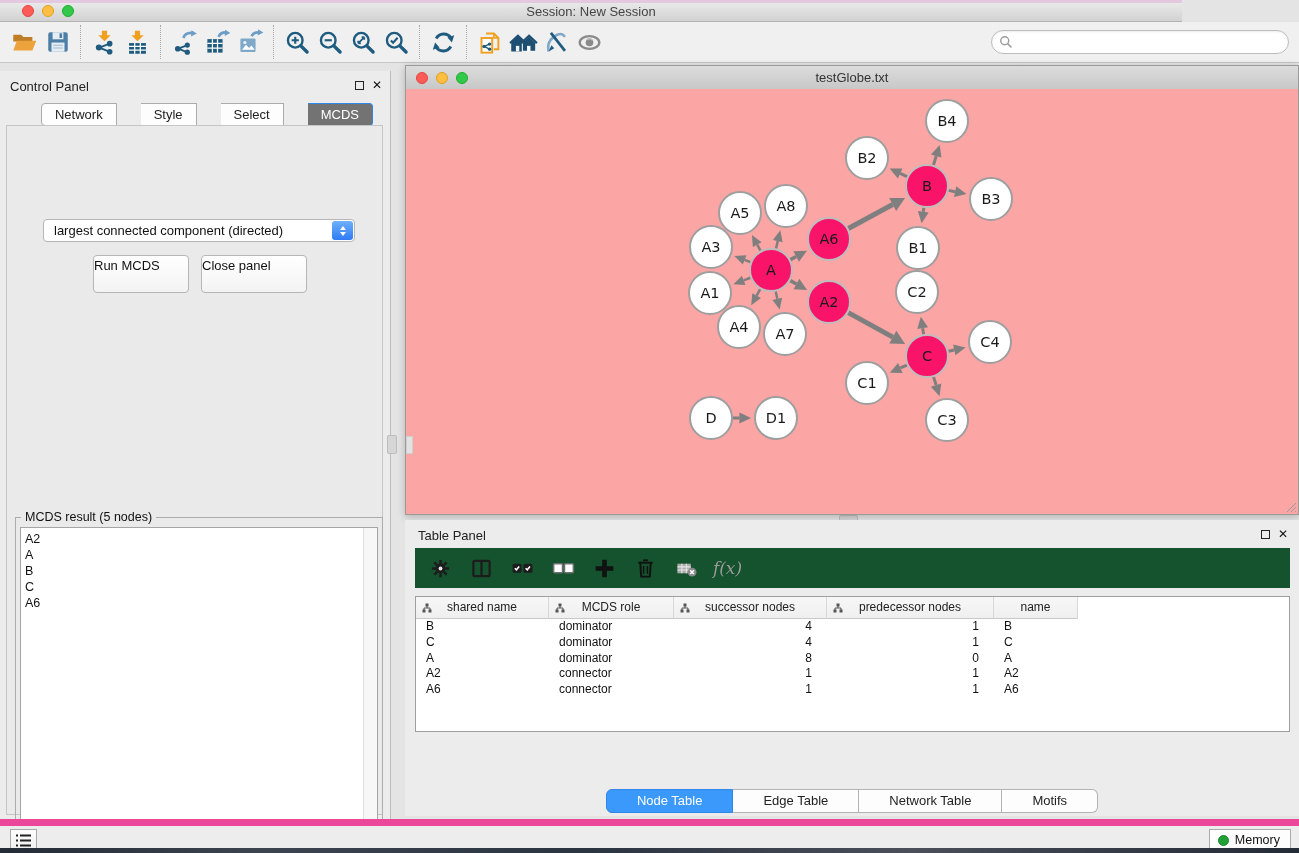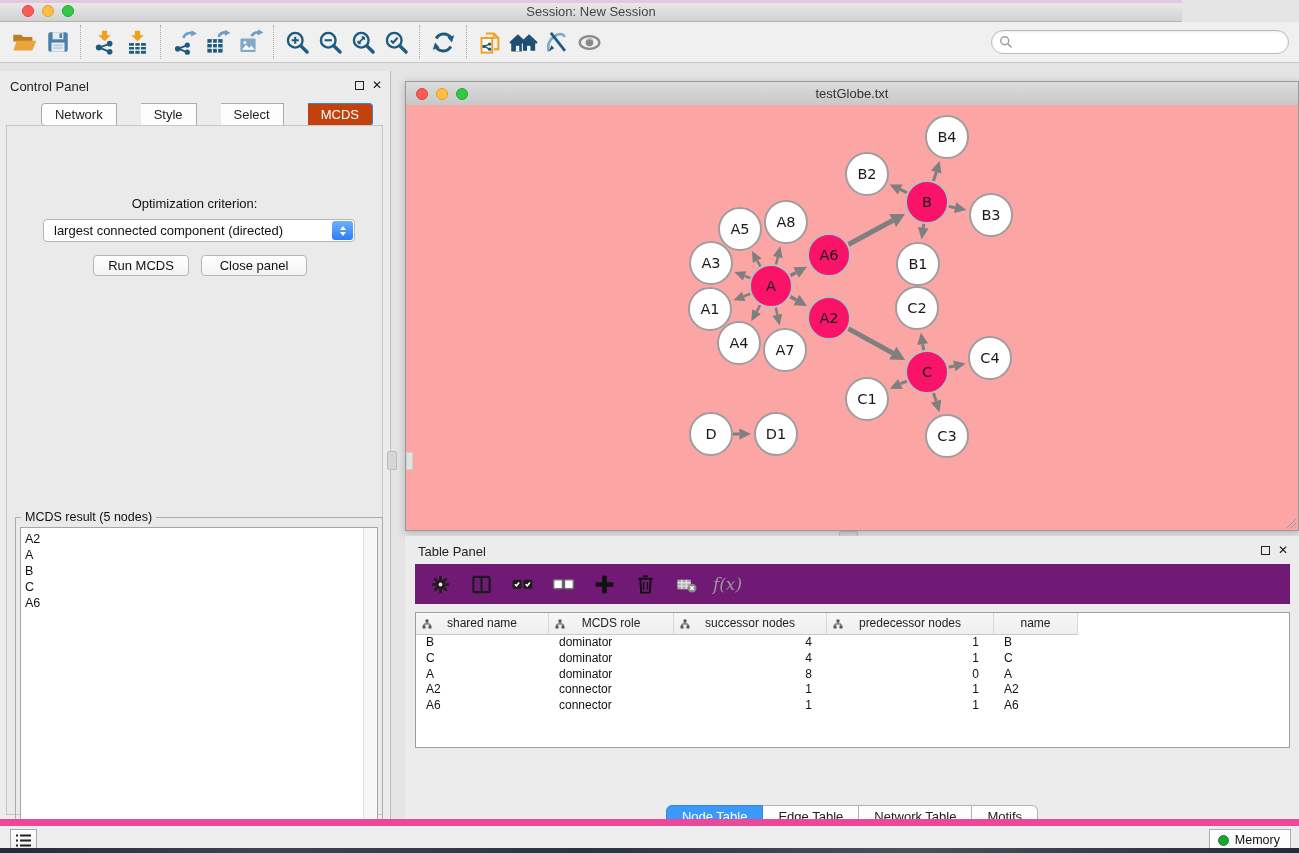--- a/index.html
+++ b/index.html
@@ -35,77 +35,77 @@
   .cp-header{position:absolute;left:10px;top:8px;font-size:13px;color:#222;}
   .win-btns{position:absolute;top:9px;display:flex;gap:8px;align-items:center;}
   .control-panel .win-btns{right:8px;}
   .float-glyph{width:9px;height:9px;border:1.5px solid #222;display:inline-block;box-sizing:border-box;}
   .x-glyph{font-size:12px;font-weight:bold;color:#111;line-height:10px;}
   .cp-tabs{position:absolute;left:0;right:0;top:32px;display:flex;justify-content:center;}
   .cp-tab{height:21px;line-height:21px;padding:0 13px;font-size:13px;background:#FDFDFD;
     border:1px solid #ABABAB;border-left:none;color:#222;margin-left:24px;}
   .cp-tab:first-child{border-left:1px solid #ABABAB;border-radius:4px 0 0 4px;}
   .cp-tab:last-child{border-radius:0 4px 4px 0;}
-  .cp-tab.active{background:#c2410c;border-color:#2E86E8;color:#fff;}
+  .cp-tab.active{background:#737373;border-color:#2E86E8;color:#fff;}
   .cp-content{position:absolute;left:6px;top:54px;width:377px;height:690px;background:#EAEAEA;
     border:1px solid #C6C6C6;box-sizing:border-box;}
   .opt-label{position:absolute;left:0;right:0;top:70px;text-align:center;font-size:13px;color:#111;}
   .dropdown{position:absolute;left:36px;top:93px;width:312px;height:23px;background:#fff;
     border:1px solid #B6B6B6;border-radius:4px;box-sizing:border-box;}
   .dropdown .dval{position:absolute;left:10px;top:3px;font-size:13px;color:#111;white-space:nowrap;}
   .dropdown .stepper{position:absolute;right:1px;top:1px;width:21px;height:19px;border-radius:3px;
     background:linear-gradient(#6FB1F9,#2E7BF6);display:flex;flex-direction:column;align-items:center;justify-content:center;gap:2px;}
   .chev{width:0;height:0;border-left:3.5px solid transparent;border-right:3.5px solid transparent;}
   .chev.up{border-bottom:4px solid #fff;}
   .chev.down{border-top:4px solid #fff;}
-  .btn{position:absolute;height:21px;background:linear-gradient(#FFFFFF,#F3F3F3);border:1px solid #B6B6B6;
-    border-radius:4px;font-size:13px;color:#111;text-align:center;line-height:19px;box-sizing:border-box;cursor:default;}
+  .btn{position:absolute;height:38px;background:linear-gradient(#FFFFFF,#F3F3F3);border:1px solid #B6B6B6;
+    border-radius:4px;font-size:13px;color:#111;line-height:19px;box-sizing:border-box;cursor:default;}
   .mcds-fieldset{position:absolute;left:8px;top:391px;width:368px;height:346px;box-sizing:border-box;
     border:1px solid #ACACAC;}
   .mcds-legend{position:absolute;left:5px;top:-8px;background:#EAEAEA;padding:0 4px;font-size:12.5px;color:#111;}
   .mcds-list{position:absolute;left:4px;top:9px;right:4px;bottom:4px;background:#fff;border:1px solid #A5A5A5;overflow:hidden;}
   .mcds-item{font-size:12.5px;line-height:16px;padding-left:4px;color:#111;}
   .mcds-scroll{position:absolute;right:0;top:0;bottom:0;width:13px;background:#F7F7F7;border-left:1px solid #E0E0E0;}
   .mcds-list .pad{height:3px;}
   
-  .mdi{position:absolute;left:392px;top:0;width:907px;height:756px;margin-top:16px;}
+  .mdi{position:absolute;left:392px;top:0;width:907px;height:756px;}
   .splitter-nub-v{position:absolute;left:-5px;top:372px;width:8px;height:17px;background:#D6D6D6;border:1px solid #BDBDBD;border-radius:2px;}
   
   .net-window{position:absolute;left:13px;top:2px;width:894px;height:450px;background:#fff;
     border:1px solid #9A9A9A;box-sizing:border-box;box-shadow:0 2px 8px rgba(0,0,0,.22);}
   .net-titlebar{position:absolute;left:0;top:0;right:0;height:23px;
     background:linear-gradient(#DCDCDC,#C8C8C8);border-bottom:1px solid #A9A9A9;}
   .net-titlebar .lights{left:10px;top:6px;}
   .net-title{position:absolute;left:0;right:0;top:4px;text-align:center;font-size:13px;color:#333;}
   .net-canvas{position:absolute;left:0;top:23px;right:0;bottom:0;background:#fca5a5;overflow:hidden;}
   .net-canvas svg text{font-family:"DejaVu Sans","Liberation Sans",sans-serif;}
   .resize-grip{position:absolute;right:1px;bottom:1px;}
   .canvas-nub{position:absolute;left:0;top:347px;width:5px;height:16px;background:#E2E2E2;border:1px solid #CFCFCF;}
   .splitter-nub-h{position:absolute;left:447px;top:452px;width:17px;height:7px;background:#D6D6D6;border:1px solid #BDBDBD;border-radius:2px;}
   
   .table-panel{position:absolute;left:13px;top:457px;width:894px;height:296px;background:#ECECEC;}
   .tp-header{position:absolute;left:13px;top:8px;font-size:13px;color:#222;}
   .table-panel .win-btns{right:11px;}
-  .tp-toolbar{position:absolute;left:10px;top:28px;width:875px;height:40px;background:#701a75;
+  .tp-toolbar{position:absolute;left:10px;top:28px;width:875px;height:40px;background:#14532d;
     display:flex;align-items:center;gap:14px;padding-left:12px;box-sizing:border-box;}
   .tpico{width:27px;height:27px;display:flex;align-items:center;justify-content:center;flex:0 0 auto;}
   .fx{font-family:"DejaVu Serif","Liberation Serif",serif;font-style:italic;font-size:17px;color:#9A9A9A;}
   .ntable{position:absolute;left:10px;top:76px;width:875px;height:136px;background:#fff;
     border:1px solid #9E9E9E;box-sizing:border-box;overflow:hidden;}
   .thead{display:grid;grid-template-columns:133px 125px 153px 167px 84px 1fr;height:22px;}
   .th{position:relative;background:linear-gradient(#F7F7F7,#EFEFEF);border-right:1px solid #D8D8D8;
     border-bottom:1px solid #C9C9C9;font-size:12px;color:#222;text-align:center;line-height:21px;box-sizing:border-box;}
   .th .hicon{position:absolute;left:6px;top:6px;}
   .th.filler{background:#fff;border-right:none;border-bottom:none;}
   .trow{display:grid;grid-template-columns:133px 125px 153px 167px 84px 1fr;height:15.8px;}
   .trow .c{font-size:12px;line-height:15.8px;color:#111;padding-left:10px;box-sizing:border-box;white-space:nowrap;}
   .trow .c.num{text-align:right;padding-right:15px;padding-left:0;}
   
   .tp-tabs{position:absolute;left:0;right:0;top:269px;display:flex;justify-content:center;}
-  .tp-tab{height:22px;line-height:22px;padding:0 15px;font-size:13px;background:#FDFDFD;
+  .tp-tab{height:22px;line-height:22px;padding:0 30px;font-size:13px;background:#FDFDFD;
     border:1px solid #B3B3B3;border-left:none;color:#222;}
   .tp-tab:first-child{border-left:1px solid #B3B3B3;border-radius:6px 0 0 6px;}
   .tp-tab:last-child{border-radius:0 6px 6px 0;}
   .tp-tab.active{background:#3B99FC;border-color:#2E86E8;color:#fff;}
   
   .statusbar{position:absolute;left:0;top:819px;width:1299px;height:29px;background:#EDEDED;
     border-top:7px solid #ec4899;box-sizing:border-box;}
   .status-left-btn{position:absolute;left:10px;top:3px;width:27px;height:23px;background:linear-gradient(#FDFDFD,#EFEFEF);
     border:1px solid #A9A9A9;display:flex;align-items:center;justify-content:center;box-sizing:border-box;}
   .memory-btn{position:absolute;right:8px;top:3px;height:22px;padding:0 10px 0 8px;background:#FDFDFD;
@@ -285,21 +285,20 @@
       <span class="float-glyph"></span>
       <span class="x-glyph">✕</span>
     </div>
     <div class="cp-tabs">
       <span class="cp-tab">Network</span>
       <span class="cp-tab">Style</span>
       <span class="cp-tab">Select</span>
       <span class="cp-tab active">MCDS</span>
     </div>
     <div class="cp-content">
-      <div class="opt-label">Optimization criterion:</div>
       <div class="dropdown">
         <span class="dval">largest connected component (directed)</span>
         <span class="stepper">
           <span class="chev up"></span>
           <span class="chev down"></span>
         </span>
       </div>
       <div class="btn" style="left:86px;top:129px;width:96px;">Run MCDS</div>
       <div class="btn" style="left:194px;top:129px;width:106px;">Close panel</div>
       <div class="mcds-fieldset">

